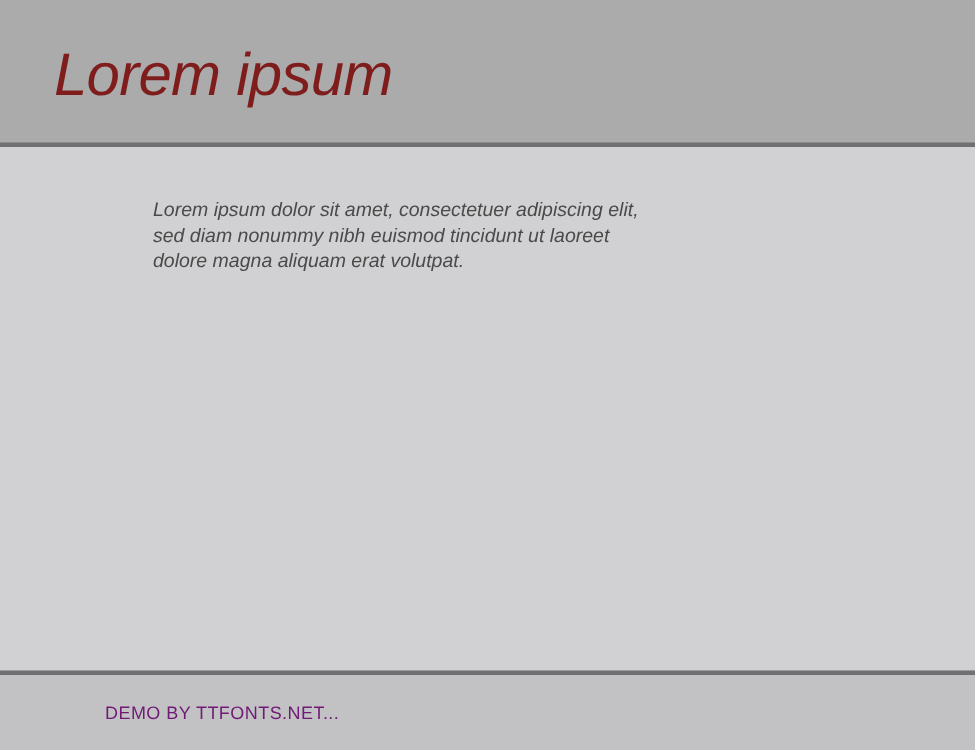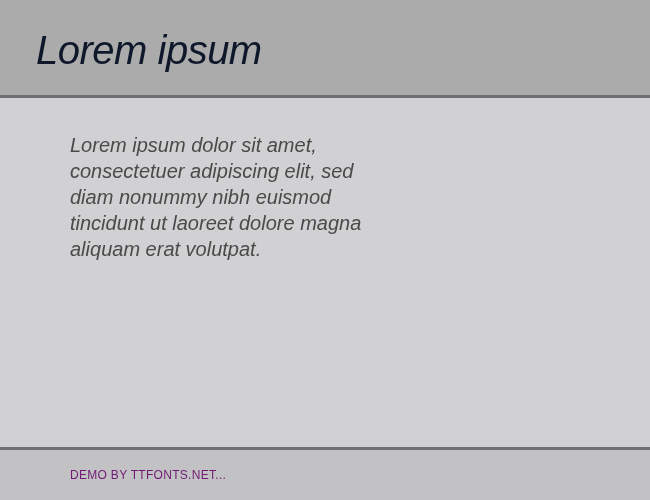--- a/index.html
+++ b/index.html
@@ -12,32 +12,33 @@
   flex-direction: column;
 }
 .header {
   background: #ababab;
   padding: 28px 36px 22px;
   border-bottom: 3px solid #707070;
 }
 .header h1 {
   font-size: 40px;
   font-weight: normal;
-  color: #0f172a;
+  color: #7f1d1d;
   letter-spacing: -0.5px;
 }
 .content {
   flex: 1;
   padding: 34px 70px;
 }
 .content p {
-  font-size: 20px;
+  font-size: 13px;
   line-height: 1.3;
   color: #4a4a4a;
   max-width: 330px;
+  margin-left: 32px;
 }
 .footer {
   border-top: 3px solid #707070;
   padding: 18px 70px;
   background: #c2c2c4;
 }
 .footer p {
   font-size: 12px;
   color: #701a75;
   font-style: normal;

